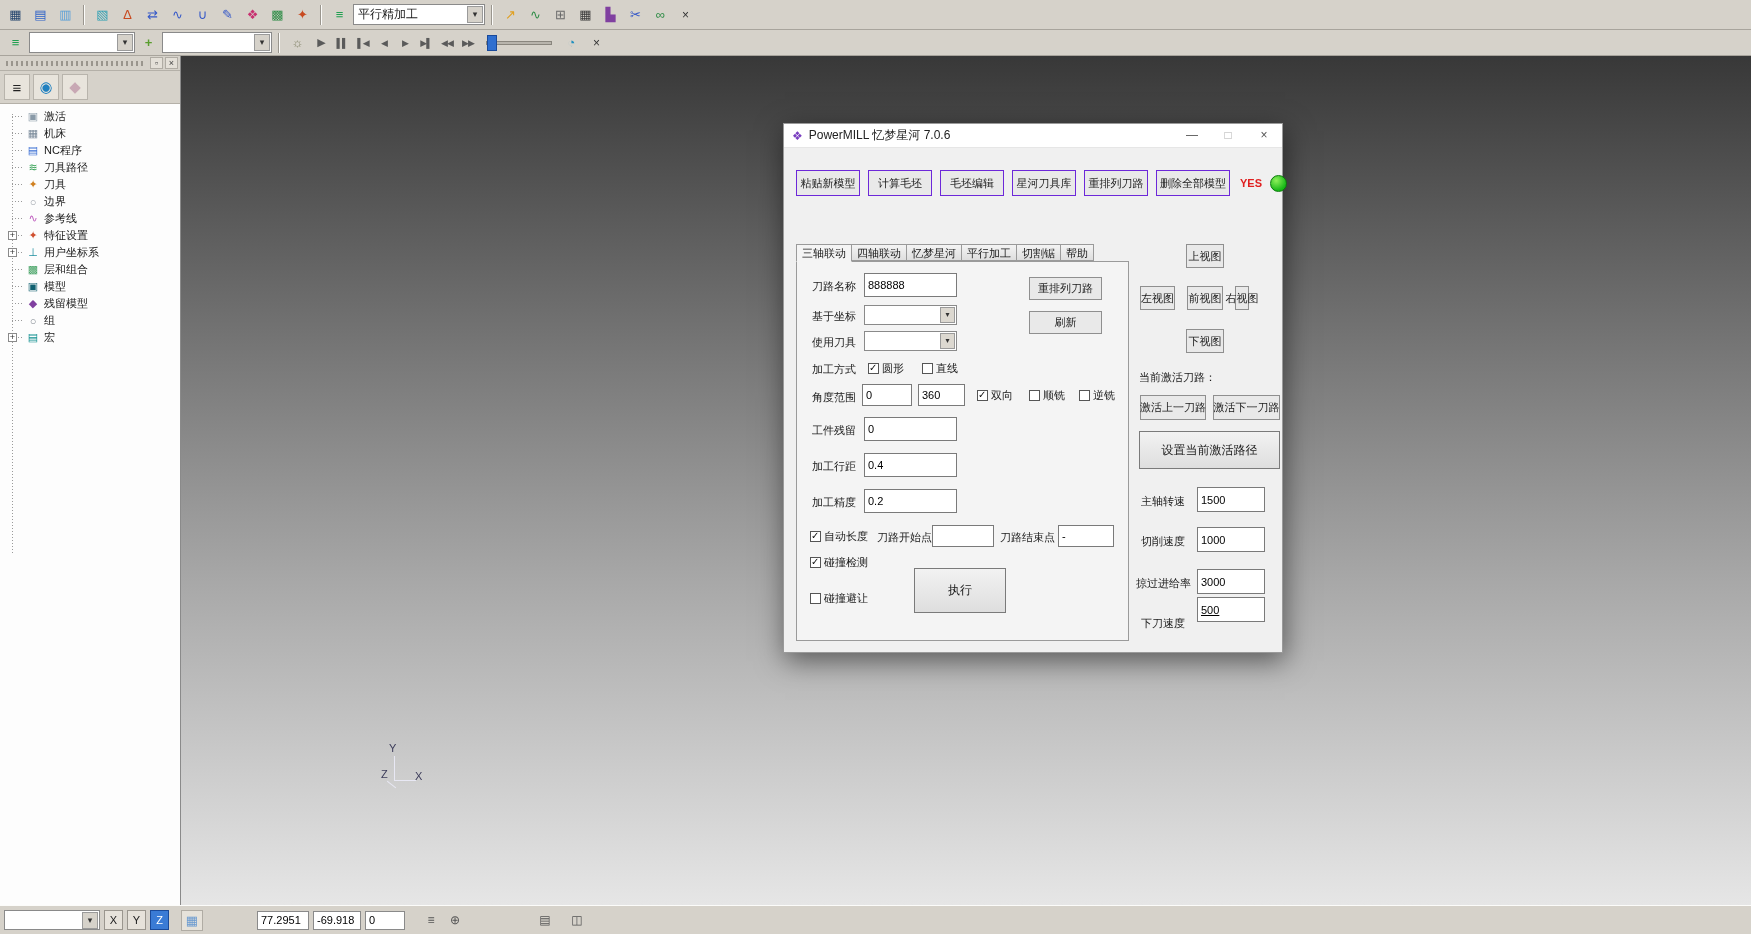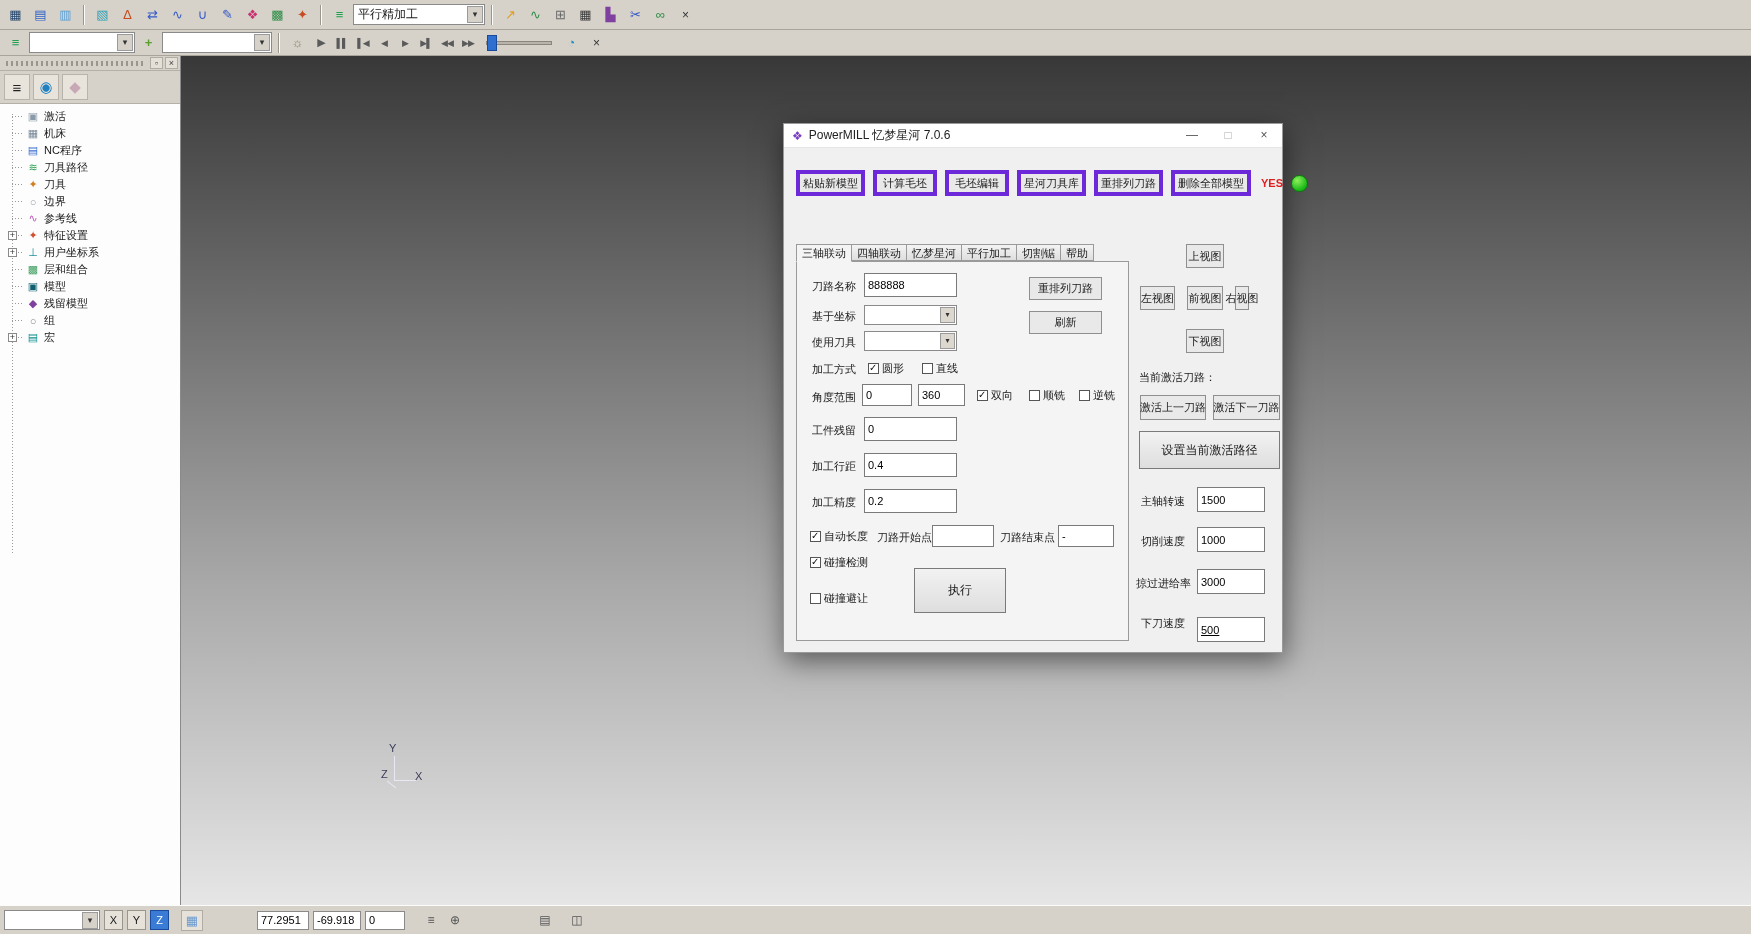--- a/index.html
+++ b/index.html
@@ -79,21 +79,21 @@
   .dlg-app-icon { font-size:12px; color:#7a3fc0; }
   .win-btns { margin-left:auto; display:flex; height:24px; }
   .win-btn { width:36px; text-align:center; line-height:23px; font-size:12px; color:#555; }
   .win-btn.max { color:#b0b0b0; }
   .dlg-menu { height:22px; display:flex; align-items:center; gap:15px; padding:0 10px;
     font-size:12px; background:#f0f0f0; }
   .dlg-menu span { cursor:default; }
 
   .dlg-row { position:absolute; left:12px; display:flex; gap:8px; align-items:center; }
   .row1 { top:46px; } .row2 { top:79px; }
-  .dbtn { min-width:64px; height:26px; padding:0 3px; background:#e9e9e9; border:4px solid #6d28d9;
+  .dbtn { min-width:64px; height:26px; padding:0 3px; background:#e9e9e9; border:1px solid #6d28d9;
     font-size:11px; display:flex; align-items:center; justify-content:center; white-space:nowrap; cursor:default; }
   .yes-label { color:#e02020; font-weight:bold; font-size:11px; margin-left:2px; }
   .green-light { width:17px; height:17px; border-radius:50%;
     background:radial-gradient(circle at 35% 30%, #8df05a, #18b818 70%); border:1px solid #0a7a0a; }
   .connect-status { color:#e322e3; font-weight:bold; font-size:12px; margin-left:2px; }
 
   .tabs { position:absolute; left:12px; top:120px; display:flex; z-index:3; }
   .tab { height:17px; line-height:16px; padding:0 5px; font-size:11px; border:1px solid #9a9a9a;
     background:linear-gradient(#f4f4f4,#dedede); margin-right:-1px; cursor:default; }
   .tab.active { background:#f4f4f4; height:18px; border-bottom:1px solid #f4f4f4; z-index:4; }
@@ -403,21 +403,21 @@
     <div class="btn" style="left:429px;top:271px;width:67px;height:25px">激活下一刀路</div>
     <div class="btn btn-big" style="left:355px;top:307px;width:141px;height:38px;font-size:12px">设置当前激活路径</div>
 
     <span class="side-label" style="left:357px;top:370px">主轴转速</span>
     <input class="tin speed-input" style="left: 413px; top: 363px;" value="1500">
     <span class="side-label" style="left:357px;top:410px">切削速度</span>
     <input class="tin speed-input" style="left: 413px; top: 403px;" value="1000">
     <span class="side-label" style="left:352px;top:452px">掠过进给率</span>
     <input class="tin speed-input" style="left: 413px; top: 445px;" value="3000">
     <span class="side-label" style="left:357px;top:492px">下刀速度</span>
-    <input class="tin speed-input" style="left: 413px; top: 493px; text-decoration: underline;" value="500">
+    <input class="tin speed-input" style="left: 413px; top: 473px; text-decoration: underline;" value="500">
   </div>
 
   <div class="statusbar">
     <div class="tcombo scombo">
       <span class="tcombo-val"></span>
       <span class="tcombo-arrow">▾</span>
     </div>
     <div class="xyz">X</div>
     <div class="xyz">Y</div>
     <div class="xyz active">Z</div>

